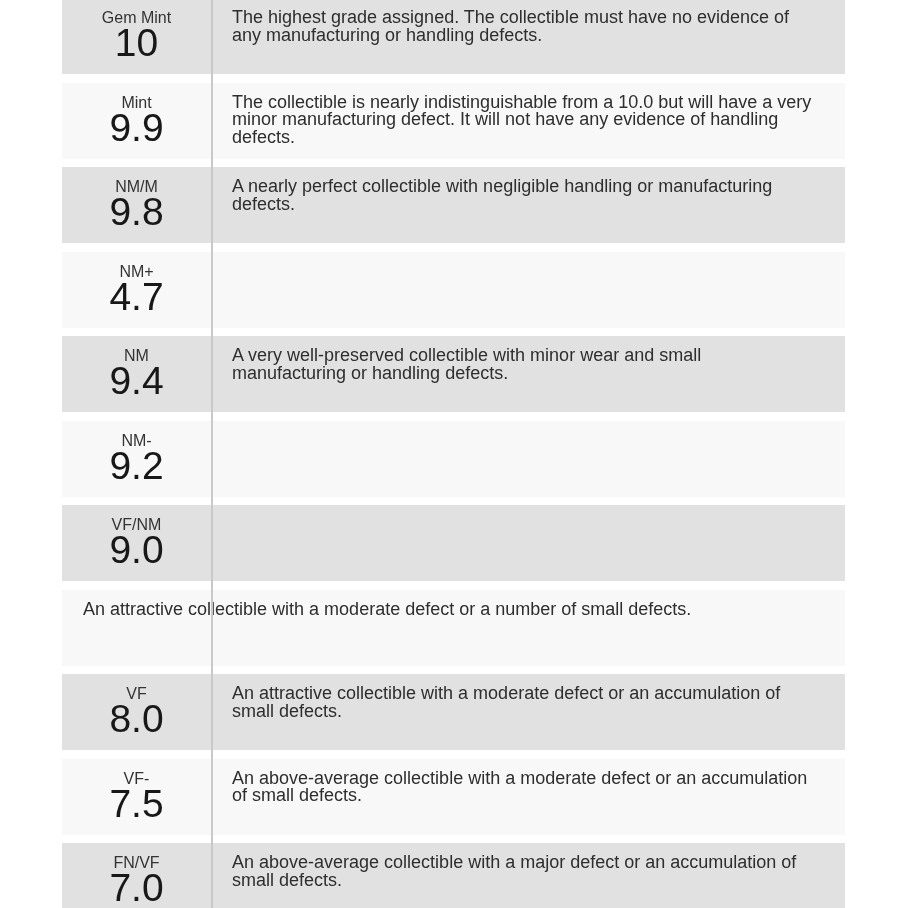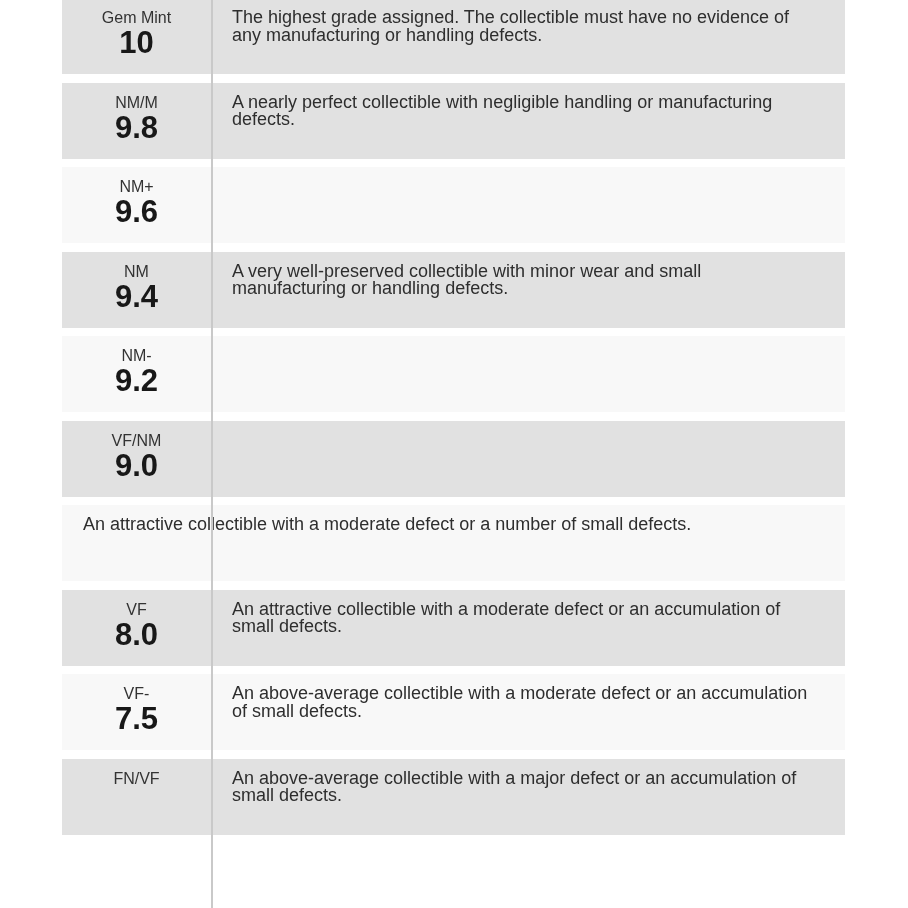--- a/index.html
+++ b/index.html
@@ -35,23 +35,23 @@
     box-sizing: border-box;
     text-align: center;
     padding-top: 11px;
   }
   .grade-label {
     font-size: 16px;
     line-height: 18px;
     color: var(--label-color, #333333);
   }
   .grade-value {
-    font-size: 31px;
+    font-size: 39px;
     line-height: 32px;
-    font-weight: 700;
+    font-weight: 400;
     color: var(--grade-color, #181818);
   }
   .cell-desc {
     flex: 1 1 auto;
     box-sizing: border-box;
     padding: 11px 25px 0 21px;
   }
   .desc {
     margin: 0;
     font-size: 18px;
@@ -77,35 +77,44 @@
   <div class="row gray">
     <div class="cell-grade">
       <div class="grade-label">Gem Mint</div>
       <div class="grade-value">10</div>
     </div>
     <div class="cell-desc">
       <p class="desc">The highest grade assigned. The collectible must have no evidence of any manufacturing or handling defects.</p>
     </div>
   </div>
 
+  <div class="row light">
+    <div class="cell-grade">
+      <div class="grade-label">Mint</div>
+      <div class="grade-value">9.9</div>
+    </div>
+    <div class="cell-desc">
+      <p class="desc">The collectible is nearly indistinguishable from a 10.0 but will have a very minor manufacturing defect. It will not have any evidence of handling defects.</p>
+    </div>
+  </div>
 
   <div class="row gray">
     <div class="cell-grade">
       <div class="grade-label">NM/M</div>
       <div class="grade-value">9.8</div>
     </div>
     <div class="cell-desc">
       <p class="desc">A nearly perfect collectible with negligible handling or manufacturing defects.</p>
     </div>
   </div>
 
   <div class="row light">
     <div class="cell-grade">
       <div class="grade-label">NM+</div>
-      <div class="grade-value">9.6</div>
+      <div class="grade-value">4.7</div>
     </div>
   </div>
 
   <div class="row gray">
     <div class="cell-grade">
       <div class="grade-label">NM</div>
       <div class="grade-value">9.4</div>
     </div>
     <div class="cell-desc">
       <p class="desc">A very well-preserved collectible with minor wear and small manufacturing or handling defects.</p>
@@ -148,18 +157,19 @@
       <div class="grade-value">7.5</div>
     </div>
     <div class="cell-desc">
       <p class="desc">An above-average collectible with a moderate defect or an accumulation of small defects.</p>
     </div>
   </div>
 
   <div class="row gray">
     <div class="cell-grade">
       <div class="grade-label">FN/VF</div>
+      <div class="grade-value">7.0</div>
     </div>
     <div class="cell-desc">
       <p class="desc">An above-average collectible with a major defect or an accumulation of small defects.</p>
     </div>
   </div>
 </div>
 
 </body></html>

